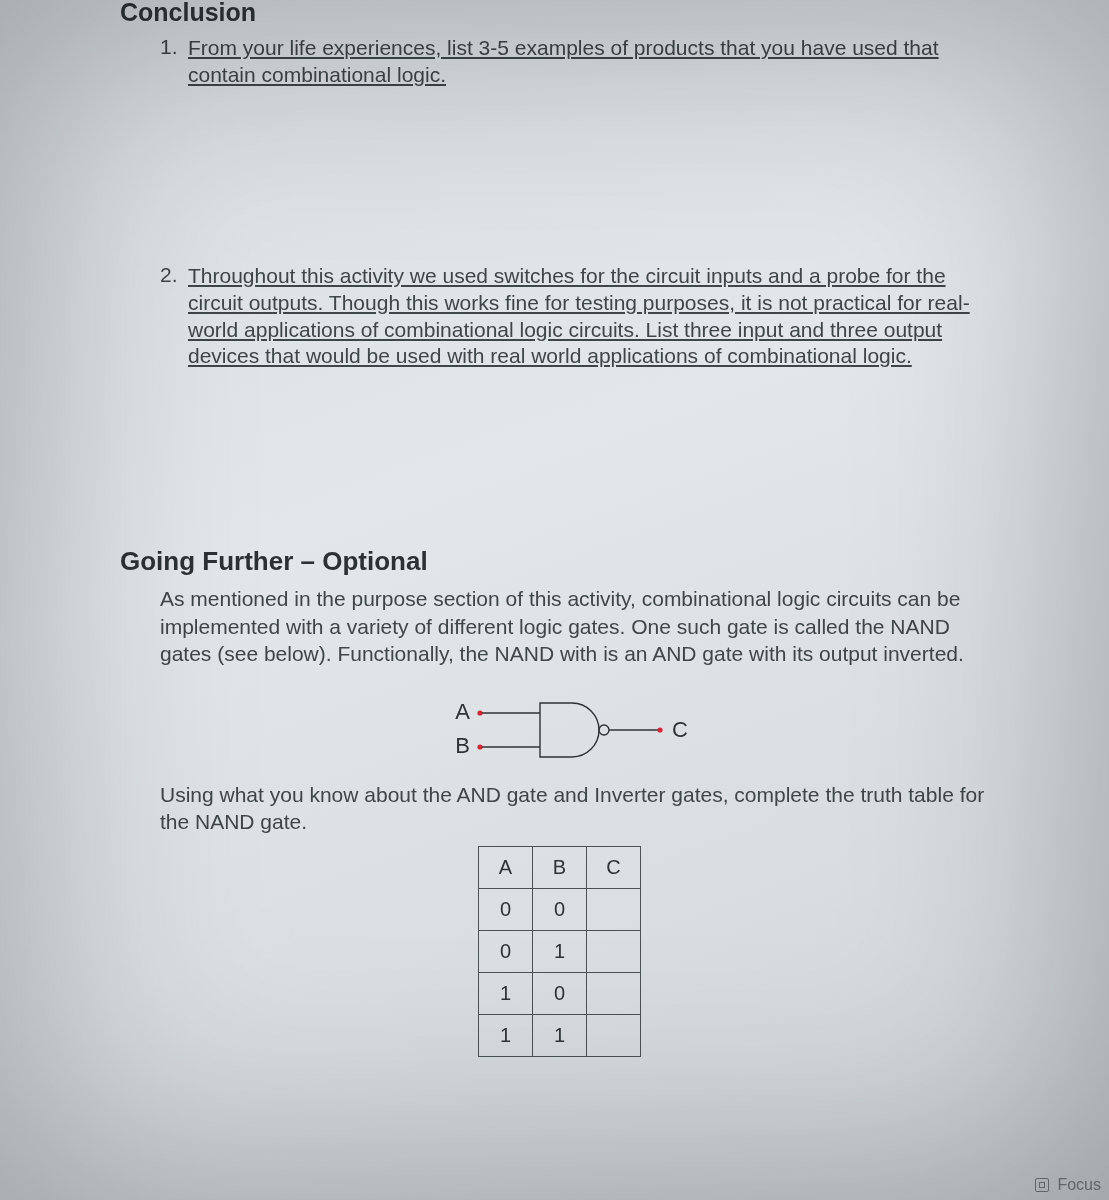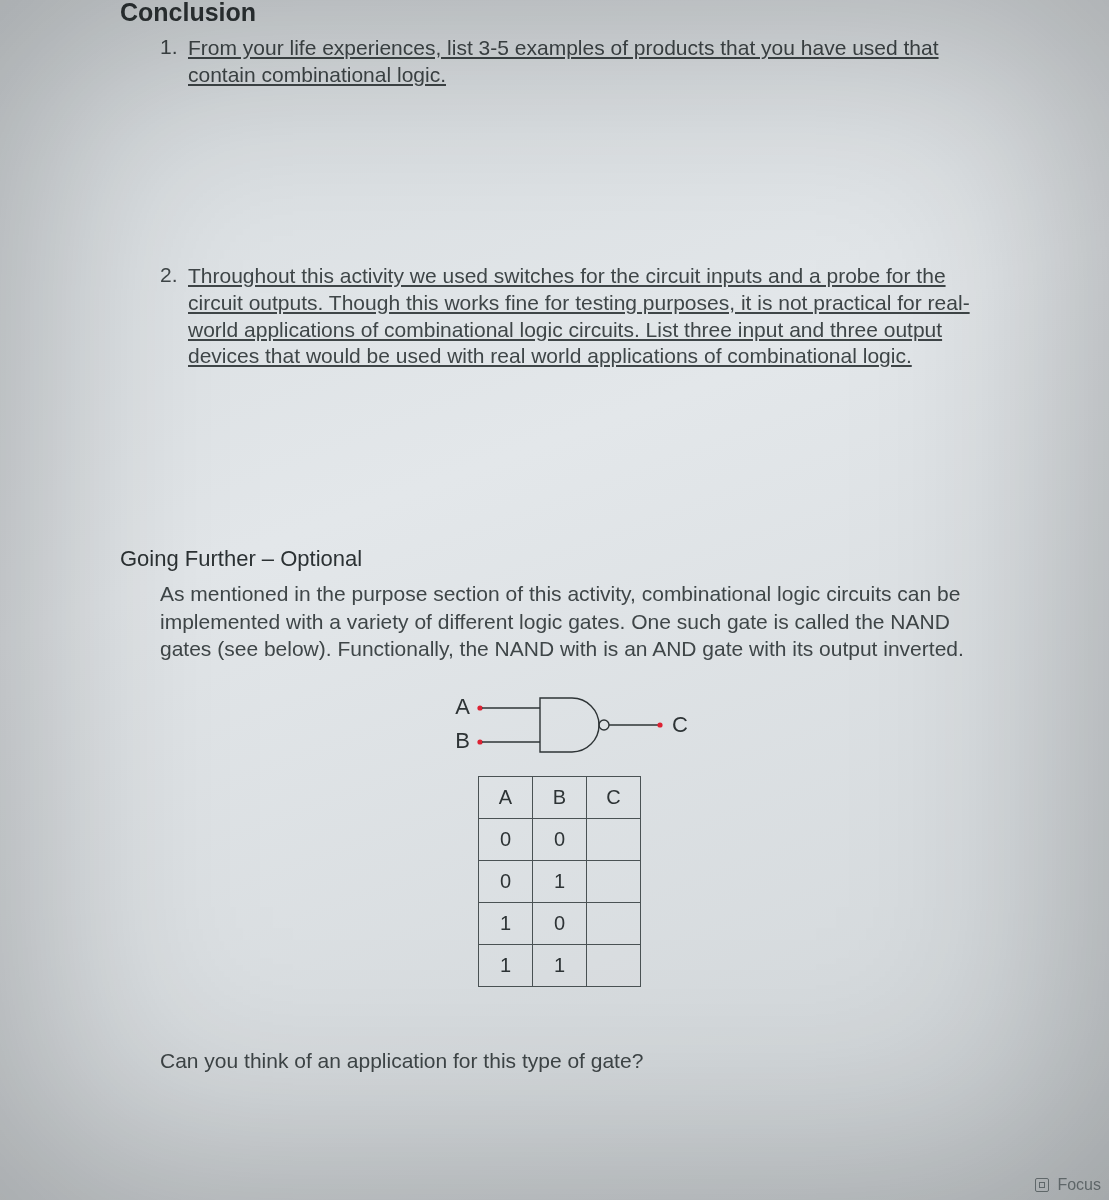--- a/index.html
+++ b/index.html
@@ -40,22 +40,22 @@
   .list-text {
     font-size: 21px;
     line-height: 1.28;
     color: #3f4648;
     text-decoration: underline;
   }
   .gap-large { height: 168px; }
   .gap-med   { height: 150px; }
   .gap-after-intro { height: 12px; }
   .heading2 {
-    font-weight: normal;
-    font-size: 22px;
+    font-weight: bold;
+    font-size: 26px;
     color: #2c3234;
     margin-top: 20px;
     margin-bottom: 8px;
   }
   .body-text {
     font-size: 21px;
     line-height: 1.3;
     color: #3f4648;
     padding-left: 40px;
     padding-right: 10px;
@@ -162,20 +162,21 @@
       <circle class="gate-dot" cx="80" cy="56" r="2.6"></circle>
       <line class="gate-stroke" x1="82" y1="22" x2="140" y2="22"></line>
       <line class="gate-stroke" x1="82" y1="56" x2="140" y2="56"></line>
       <path class="gate-stroke" d="M140 12 L140 66 L172 66 A27 27 0 0 0 172 12 Z"></path>
       <circle class="gate-stroke" cx="204" cy="39" r="5"></circle>
       <line class="gate-stroke" x1="209" y1="39" x2="258" y2="39"></line>
       <circle class="gate-dot" cx="260" cy="39" r="2.6"></circle>
     </svg>
   </div>
 
+  <div class="body-text">Using what you know about the AND gate and Inverter gates, complete the truth table for the NAND gate.</div>
 
   <div class="truth-wrap">
     <table class="truth">
       <tbody>
           <tr>
         <th>A</th>
         <th>B</th>
         <th>C</th>
       </tr>
       <tr>
@@ -197,21 +198,20 @@
         <td>1</td>
         <td>1</td>
         <td></td>
       </tr>
     </tbody>
       </table>
   </div>
 
   <div style="height:60px"></div>
 
-  <div class="body-text">Can you think of an application for this type of gate?</div>
 
 </div>
 
 <div class="focus-badge">
   <span class="ic"></span>
   <span>Focus</span>
 </div>
 
 <div class="vignette"></div>
 

